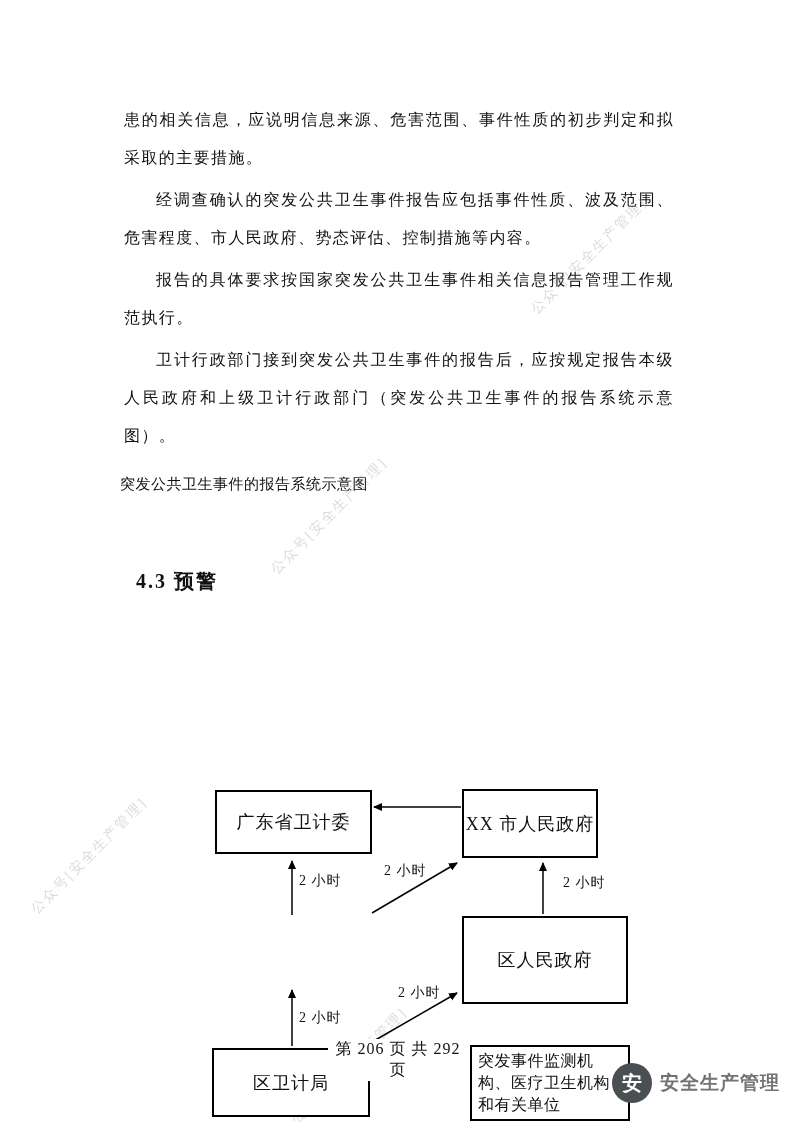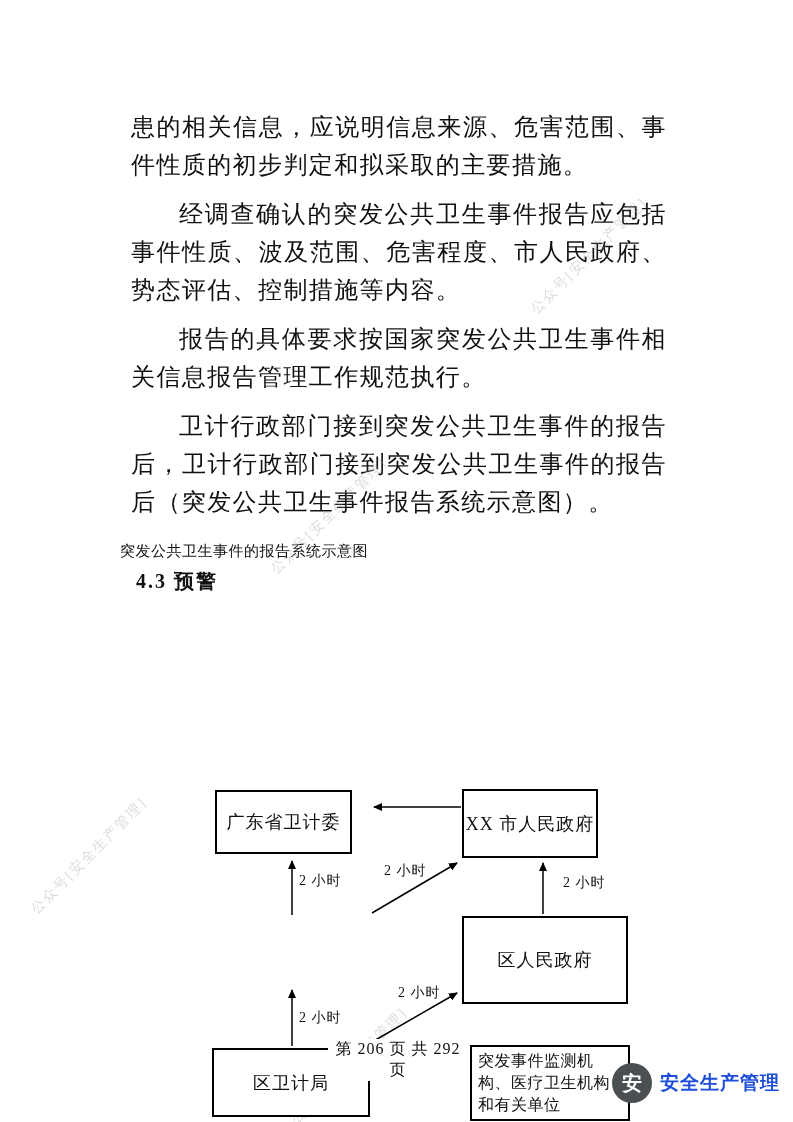--- a/index.html
+++ b/index.html
@@ -11,22 +11,22 @@
     overflow:hidden;
     font-family:"Liberation Serif", serif;
     color:#111;
   }
   
   .textblock{
     position:absolute;
     left:120px;top:97px;width:558px;
   }
   .para{
-    margin:11px;
-    font-size:24px;
+    margin:4px;
+    font-size:16px;
     line-height:38px;
     letter-spacing:1.4px;
     text-align:justify;
     text-justify:inter-character;
     text-indent:2em;
   }
   .para.no-indent{text-indent:0;}
   .fig-caption{
     margin:10px 0 0 0;
     font-size:15px;
@@ -62,21 +62,21 @@
   }
   .dbox.multi{
     font-size:16px;
     line-height:22px;
     letter-spacing:0.5px;
     text-align:left;
     padding:4px 6px;
     justify-content:flex-start;
     align-items:center;
   }
-  #box-province  {left:215px;top:790px;width:137px;height:64px;font-family:Liberation Mono, monospace;}
+  #box-province  {left:215px;top:790px;width:157px;height:64px;font-family:Liberation Mono, monospace;}
   #box-citygov   {left:462px;top:789px;width:136px;height:69px;}
   #box-citybureau{left:215px;top:917px;width:153px;height:68px;}
   #box-distgov   {left:462px;top:916px;width:166px;height:88px;}
   #box-distbureau{left:212px;top:1048px;width:158px;height:69px;}
   #box-monitor   {left:470px;top:1045px;width:160px;height:76px;}
   .arrow-svg{
     position:absolute;left:0;top:0;
     width:793px;height:1122px;
     z-index:2;
     pointer-events:none;
@@ -115,21 +115,21 @@
     display:flex;
     align-items:center;
     justify-content:center;
     font-size:20px;
     font-weight:bold;
     font-family:"Liberation Sans", sans-serif;
   }
   .brand-name{
     font-size:19px;
     font-weight:bold;
-    color:#1d4ed8;
+    color:#737373;
     letter-spacing:1px;
     font-family:"Liberation Sans", sans-serif;
   }
   
   .wm{
     position:absolute;
     font-size:14px;
     color:#9aa0a6;
     opacity:0.38;
     transform:rotate(-45deg);
@@ -147,21 +147,21 @@
 
   <div class="wm" style="left:540px;top:300px;">公众号[安全生产管理]</div>
   <div class="wm" style="left:280px;top:560px;">公众号[安全生产管理]</div>
   <div class="wm" style="left:40px;top:900px;">公众号[安全生产管理]</div>
   <div class="wm" style="left:300px;top:1110px;">公众号[安全生产管理]</div>
 
   <div class="textblock">
     <p class="para no-indent">患的相关信息，应说明信息来源、危害范围、事件性质的初步判定和拟采取的主要措施。</p>
     <p class="para">经调查确认的突发公共卫生事件报告应包括事件性质、波及范围、危害程度、市人民政府、势态评估、控制措施等内容。</p>
     <p class="para">报告的具体要求按国家突发公共卫生事件相关信息报告管理工作规范执行。</p>
-    <p class="para">卫计行政部门接到突发公共卫生事件的报告后，卫计行政部门接到突发公共卫生事件的报告后（突发公共卫生事件报告系统示意图）。</p>
+    <p class="para">卫计行政部门接到突发公共卫生事件的报告后，应按规定报告本级人民政府和上级卫计行政部门（突发公共卫生事件的报告系统示意图）。</p>
     <p class="para fig-caption">突发公共卫生事件的报告系统示意图</p>
   </div>
 
   <h2 class="section-heading">4.3 预警</h2>
 
   <svg class="arrow-svg" viewBox="0 0 793 1122" xmlns="http://www.w3.org/2000/svg">
     <defs>
       <marker id="ah" markerWidth="10" markerHeight="10" refX="8" refY="4" orient="auto" markerUnits="userSpaceOnUse">
         <path d="M0,0 L9,4 L0,8 z" fill="#000"></path>
       </marker>

